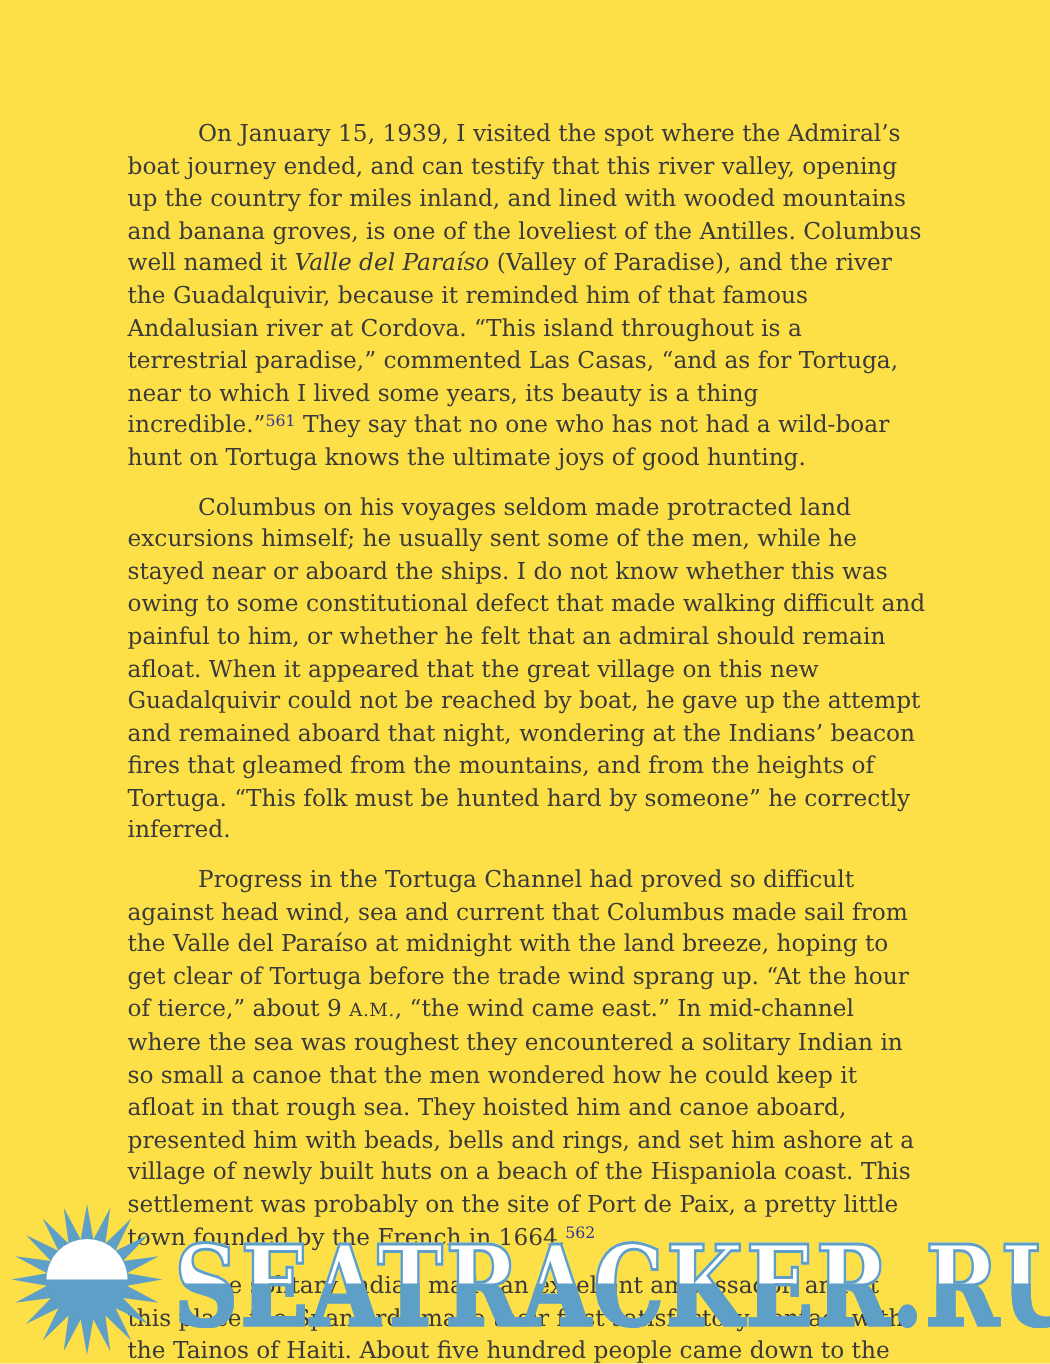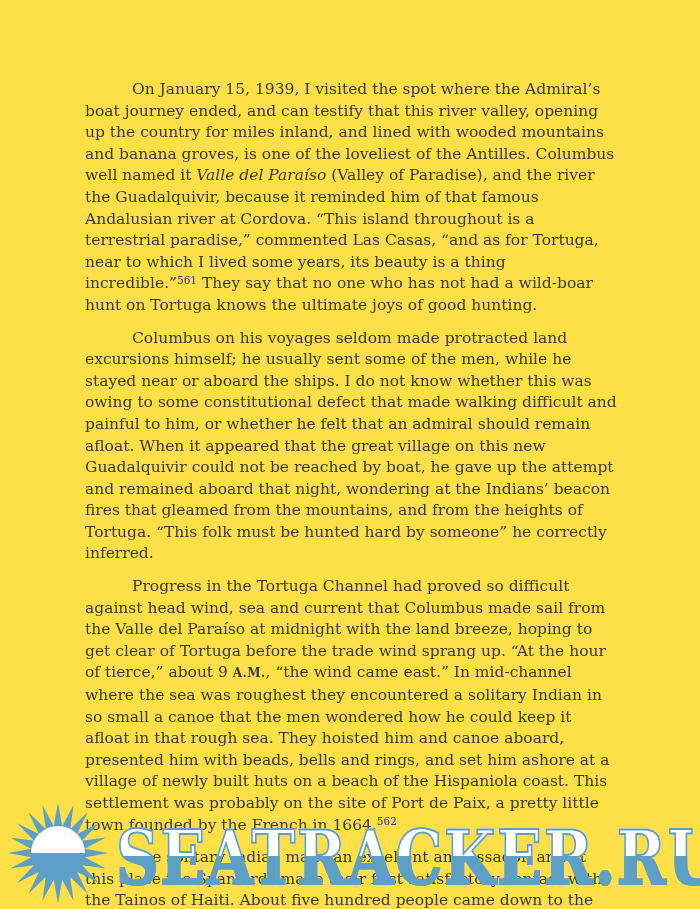--- a/index.html
+++ b/index.html
@@ -16,21 +16,21 @@
     position:absolute;
     left:85px; top:79px;
     width:533px;
     color:#3a3a3a;
     font-size:15.5px;
     line-height:21.6px;
     text-align:left;
   }
   .para { margin:0 0 11px 0; text-indent:47px; }
   .it { font-style:italic; }
-  .sc { font-size:0.78em; letter-spacing:0.4px;font-weight:bold; }
+  .sc { font-size:0.78em; letter-spacing:0.4px; }
   sup.fnref {
     color:#333399;
     font-size:10.5px;
     line-height:0;
     vertical-align:baseline;
     position:relative;
     top:-0.45em;
     cursor:pointer;
   }
 

